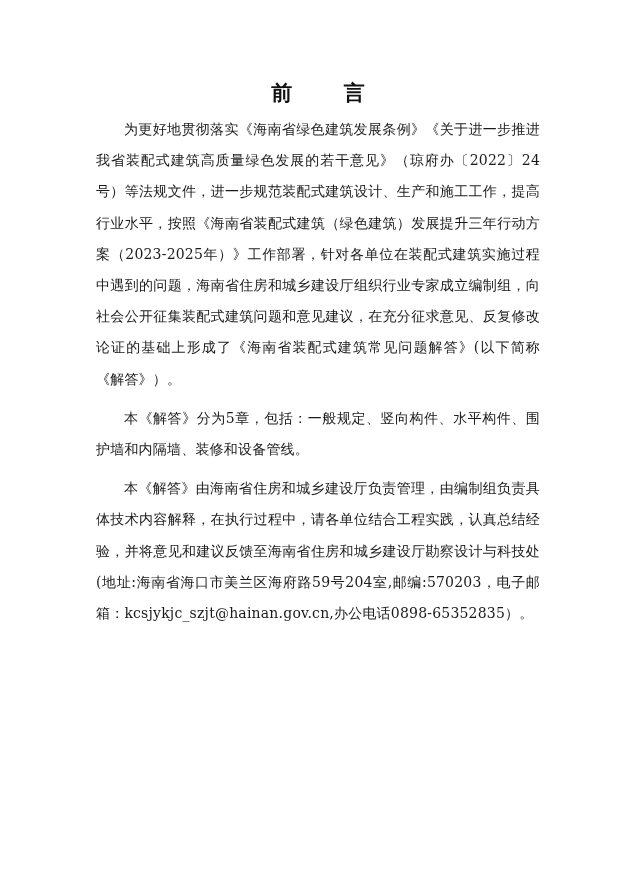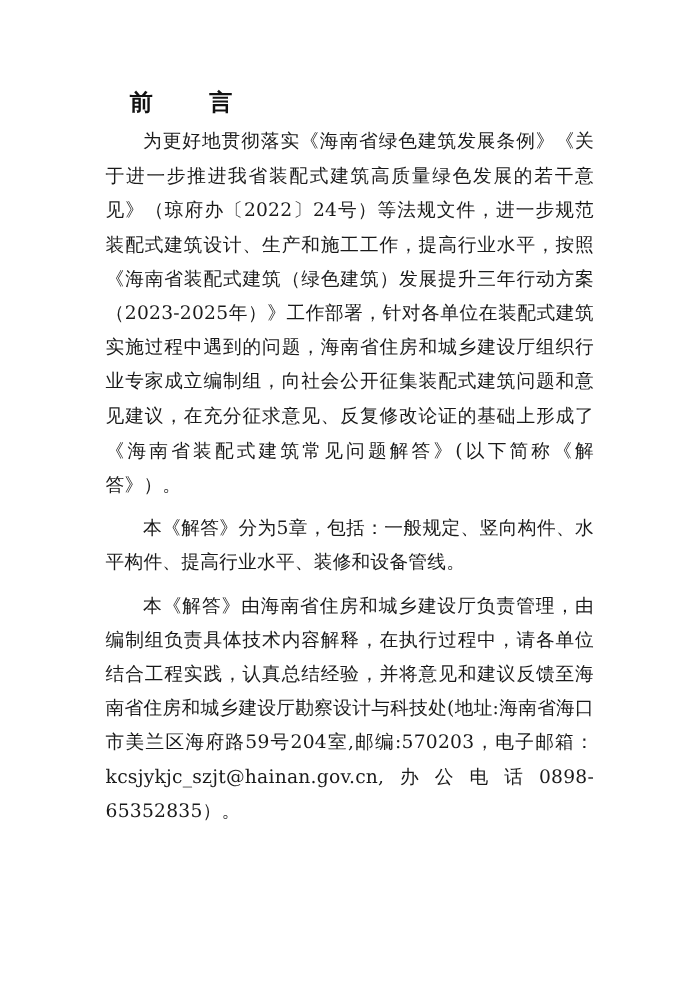--- a/index.html
+++ b/index.html
@@ -15,41 +15,41 @@
       font-family: "DejaVu Serif", "Liberation Serif", serif;
       color: #1a1a1a;
     }
     .page {
       position: absolute;
       left: 96px;
       top: 78px;
       width: 444px;
     }
     .title {
-      text-align: left;
+      text-align: center;
       font-family: "DejaVu Sans", "Liberation Sans", sans-serif;
       font-weight: bold;
       font-size: 21px;
       letter-spacing: 22px;
       margin: 0 0 6px 22px;
       height: 30px;
       line-height: 30px;
       color: #111;
     }
     .para {
-      font-size: 17px;
+      font-size: 14px;
       line-height: 31.2px;
       text-indent: 2em;
       text-align: justify;
       text-align-last: left;
       margin: 0 0 8px 0;
       letter-spacing: 0.2px;
     }
   </style>
 </head>
 <body>
 
 <div class="page">
   <h1 class="title">前 言</h1>
   <p class="para">为更好地贯彻落实《海南省绿色建筑发展条例》《关于进一步推进我省装配式建筑高质量绿色发展的若干意见》（琼府办〔2022〕24号）等法规文件，进一步规范装配式建筑设计、生产和施工工作，提高行业水平，按照《海南省装配式建筑（绿色建筑）发展提升三年行动方案（2023-2025年）》工作部署，针对各单位在装配式建筑实施过程中遇到的问题，海南省住房和城乡建设厅组织行业专家成立编制组，向社会公开征集装配式建筑问题和意见建议，在充分征求意见、反复修改论证的基础上形成了《海南省装配式建筑常见问题解答》(以下简称《解答》）。</p>
-  <p class="para">本《解答》分为5章，包括：一般规定、竖向构件、水平构件、提高行业水平、装修和设备管线。</p>
+  <p class="para">本《解答》分为5章，包括：一般规定、竖向构件、水平构件、围护墙和内隔墙、装修和设备管线。</p>
   <p class="para">本《解答》由海南省住房和城乡建设厅负责管理，由编制组负责具体技术内容解释，在执行过程中，请各单位结合工程实践，认真总结经验，并将意见和建议反馈至海南省住房和城乡建设厅勘察设计与科技处(地址:海南省海口市美兰区海府路59号204室,邮编:570203，电子邮箱：kcsjykjc_szjt@hainan.gov.cn,办公电话0898-65352835）。</p>
 </div>
 
 </body></html>

